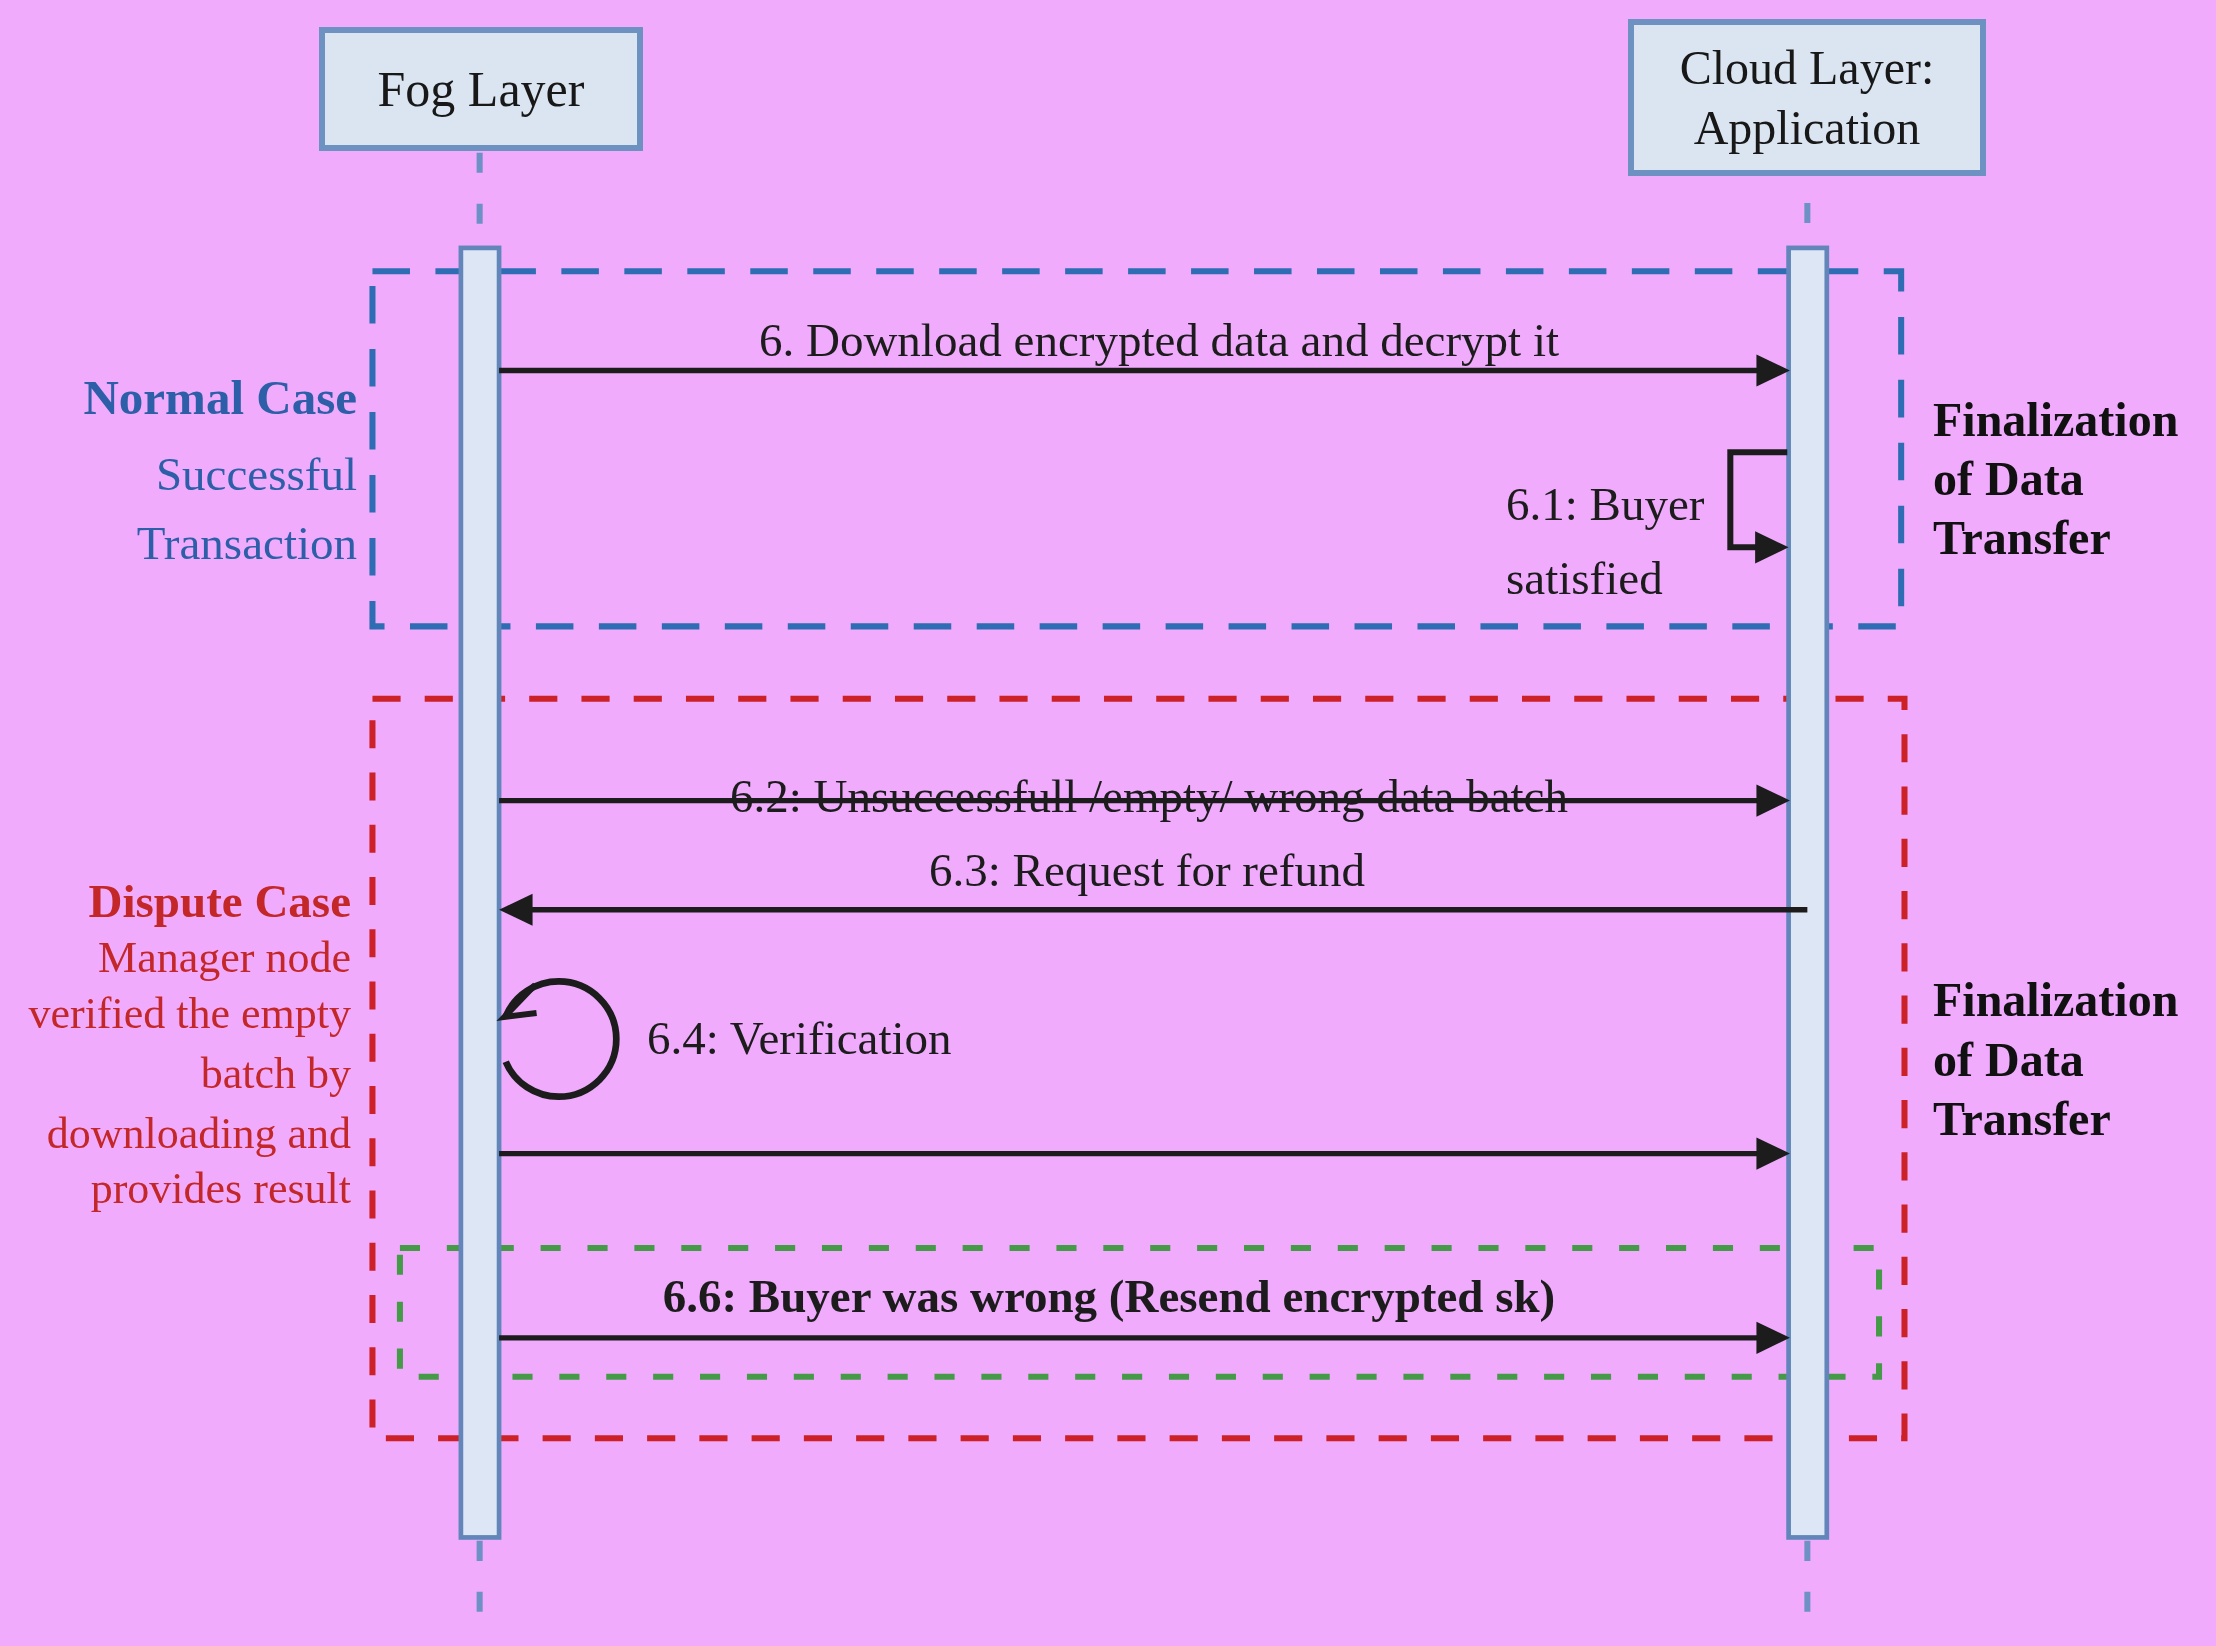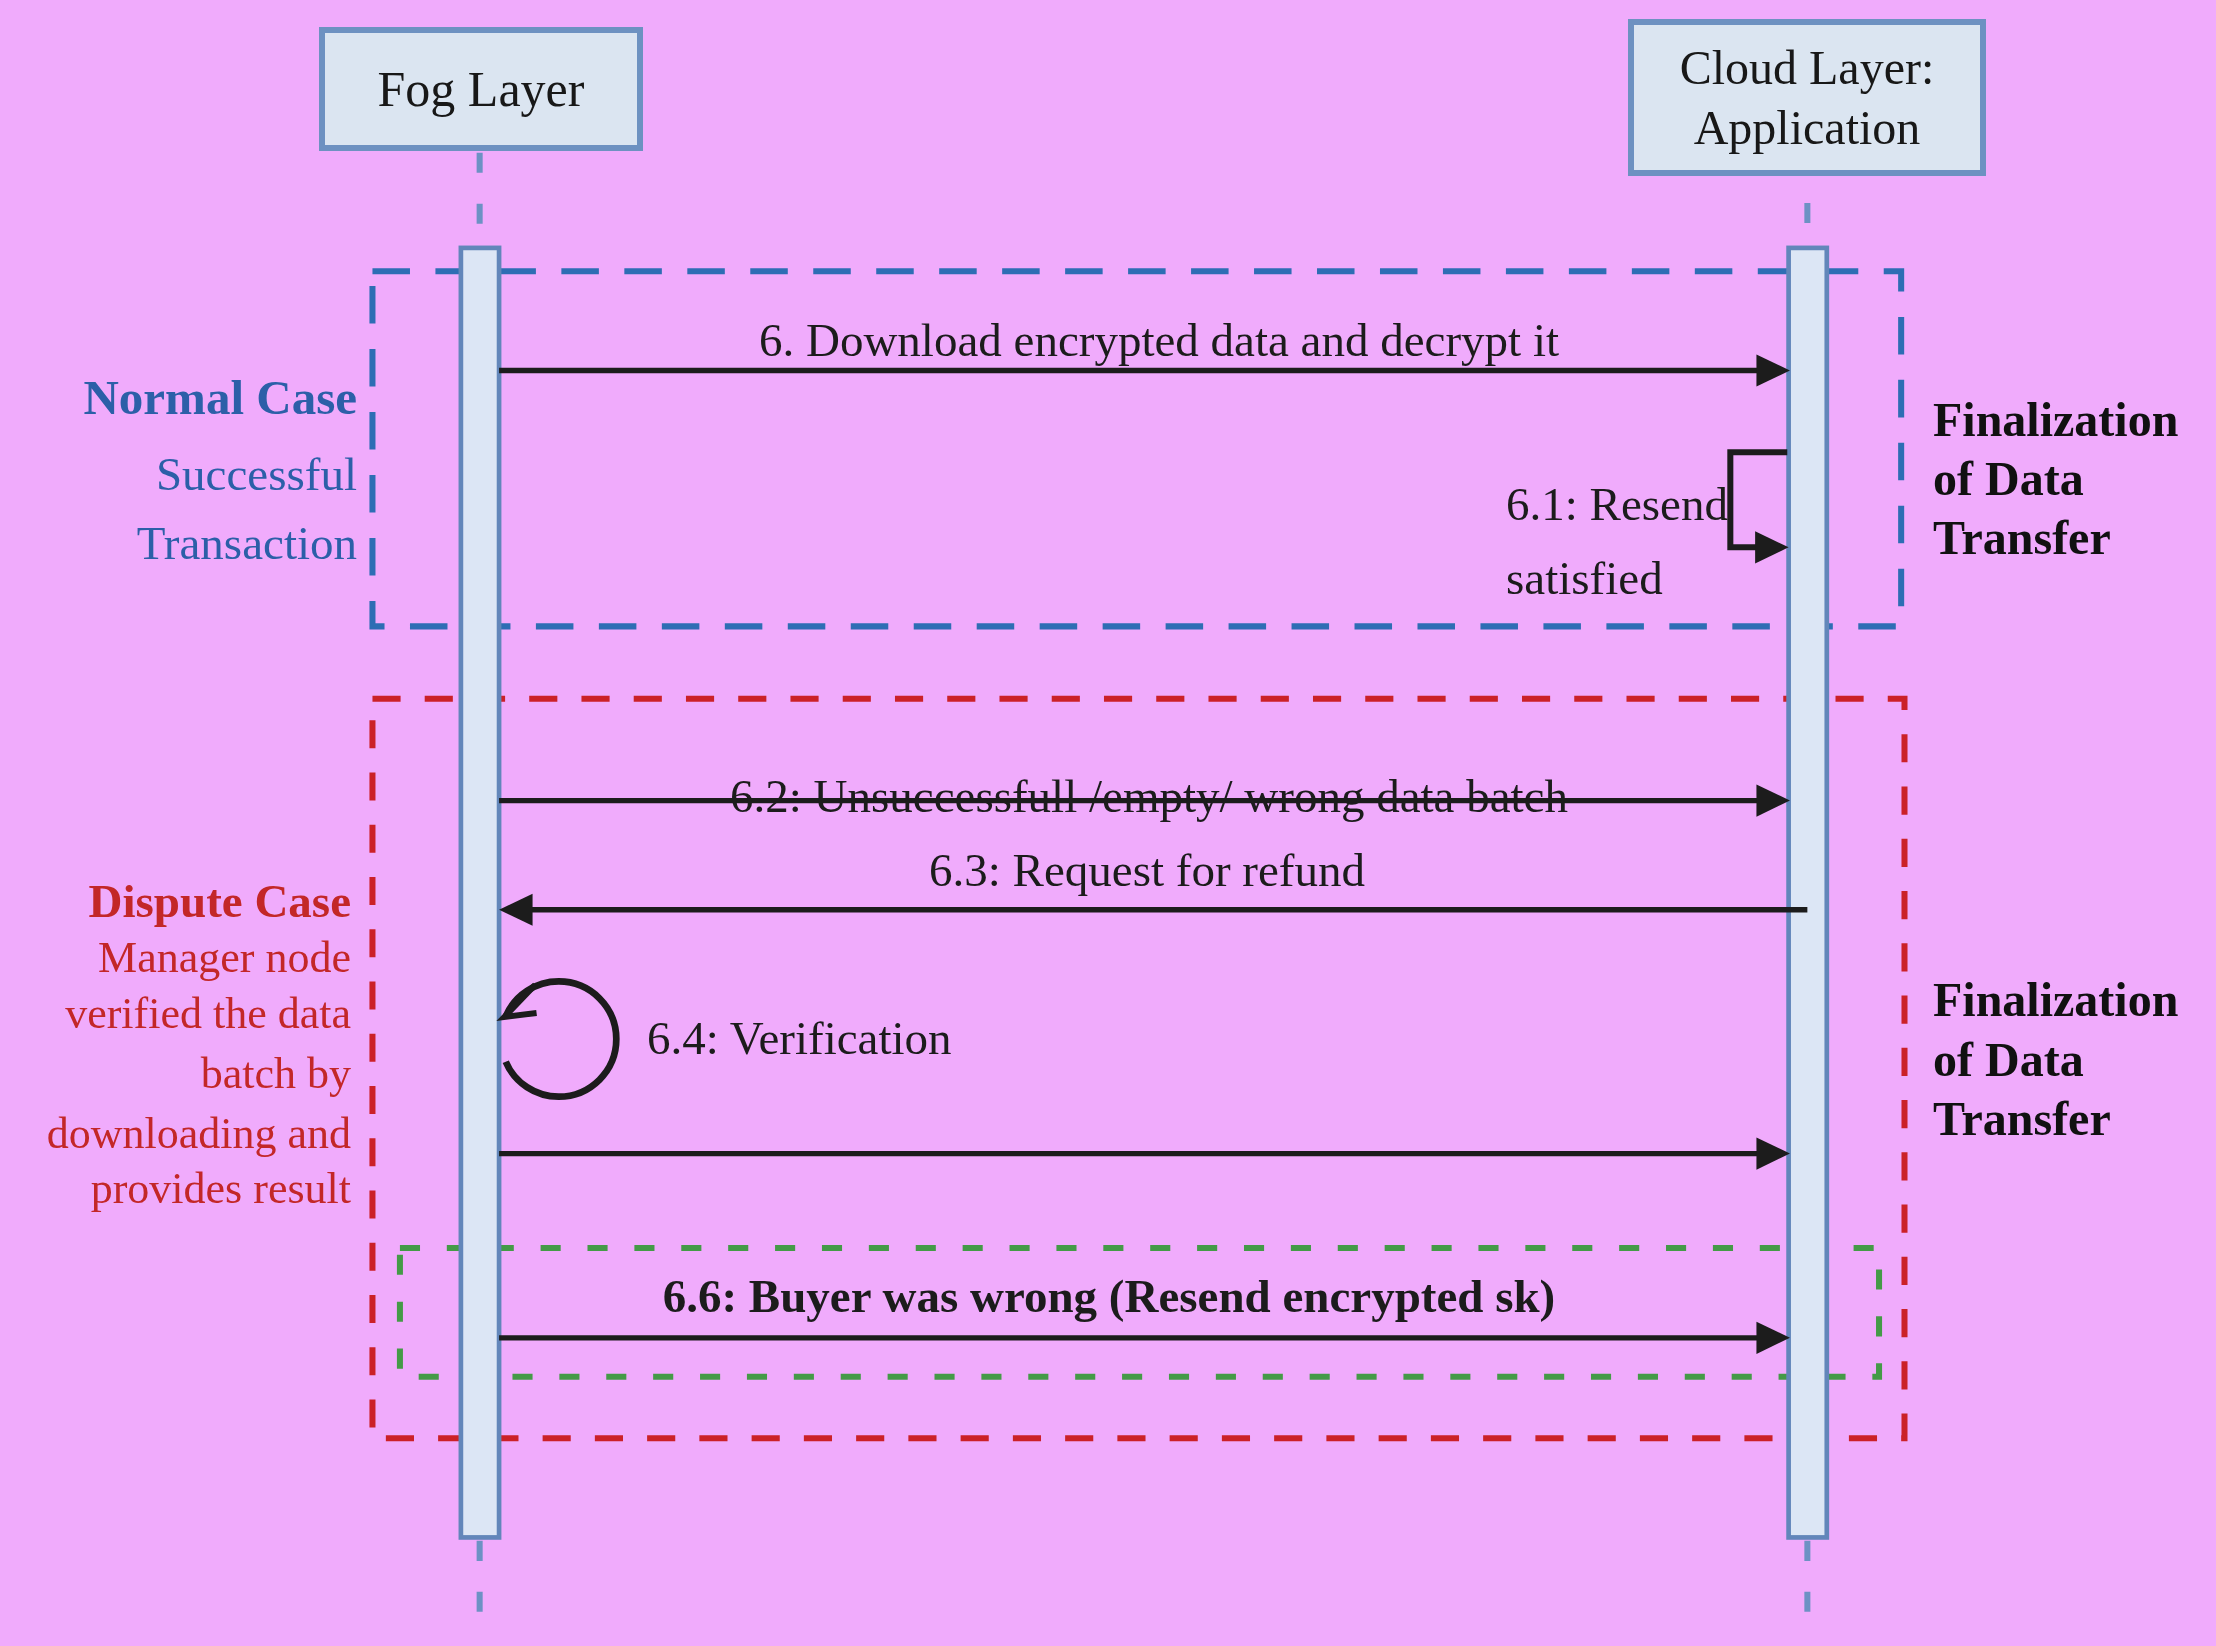--- a/index.html
+++ b/index.html
@@ -80,39 +80,39 @@
     <div>Fog Layer</div>
   </div>
 
   <div class="participant" style="left:1628px; top:19px; width:358px; height:157px;">
     <div>Cloud Layer:</div>
     <div>Application</div>
   </div>
 
   <div class="msg" style="left:1159px; top:328px;margin-top:12px;">6. Download encrypted data and decrypt it</div>
 
-  <div class="msg-left" style="left:1506px; top:504px;">6.1: Resend</div>
+  <div class="msg-left" style="left:1506px; top:504px;">6.1: Buyer</div>
   <div class="msg-left" style="left:1506px; top:578px;">satisfied</div>
 
   <div class="msg" style="left:1149px; top:759px;margin-top:37px;">6.2: Unsuccessfull /empty/ wrong data batch</div>
 
   <div class="msg" style="left:1147px; top:870px;">6.3: Request for refund</div>
 
   <div class="msg-left" style="left:647px; top:1038px;">6.4: Verification</div>
 
 
   <div class="msg" style="left:1109px; top:1296px;font-weight:bold;">6.6: Buyer was wrong (Resend encrypted sk)</div>
 
   <div class="rline blue-t title" style="right:1859px; top:397px;">Normal Case</div>
   <div class="rline blue-t" style="right:1859px; top:474px;">Successful</div>
   <div class="rline blue-t" style="right:1859px; top:543px;">Transaction</div>
 
   <div class="rline red-t title" style="right:1865px; top:901px;">Dispute Case</div>
   <div class="rline red-t" style="right:1865px; top:957px;">Manager node</div>
-  <div class="rline red-t" style="right:1865px; top:1013px;">verified the data</div>
+  <div class="rline red-t" style="right:1865px; top:1013px;">verified the empty</div>
   <div class="rline red-t" style="right:1865px; top:1073px;">batch by</div>
   <div class="rline red-t" style="right:1865px; top:1133px;">downloading and</div>
   <div class="rline red-t" style="right:1865px; top:1188px;">provides result</div>
 
   <div class="note-line" style="left:1933px; top:419px;">Finalization</div>
   <div class="note-line" style="left:1933px; top:478px;">of Data</div>
   <div class="note-line" style="left:1933px; top:537px;">Transfer</div>
 
   <div class="note-line" style="left:1933px; top:999px;">Finalization</div>
   <div class="note-line" style="left:1933px; top:1059px;">of Data</div>

